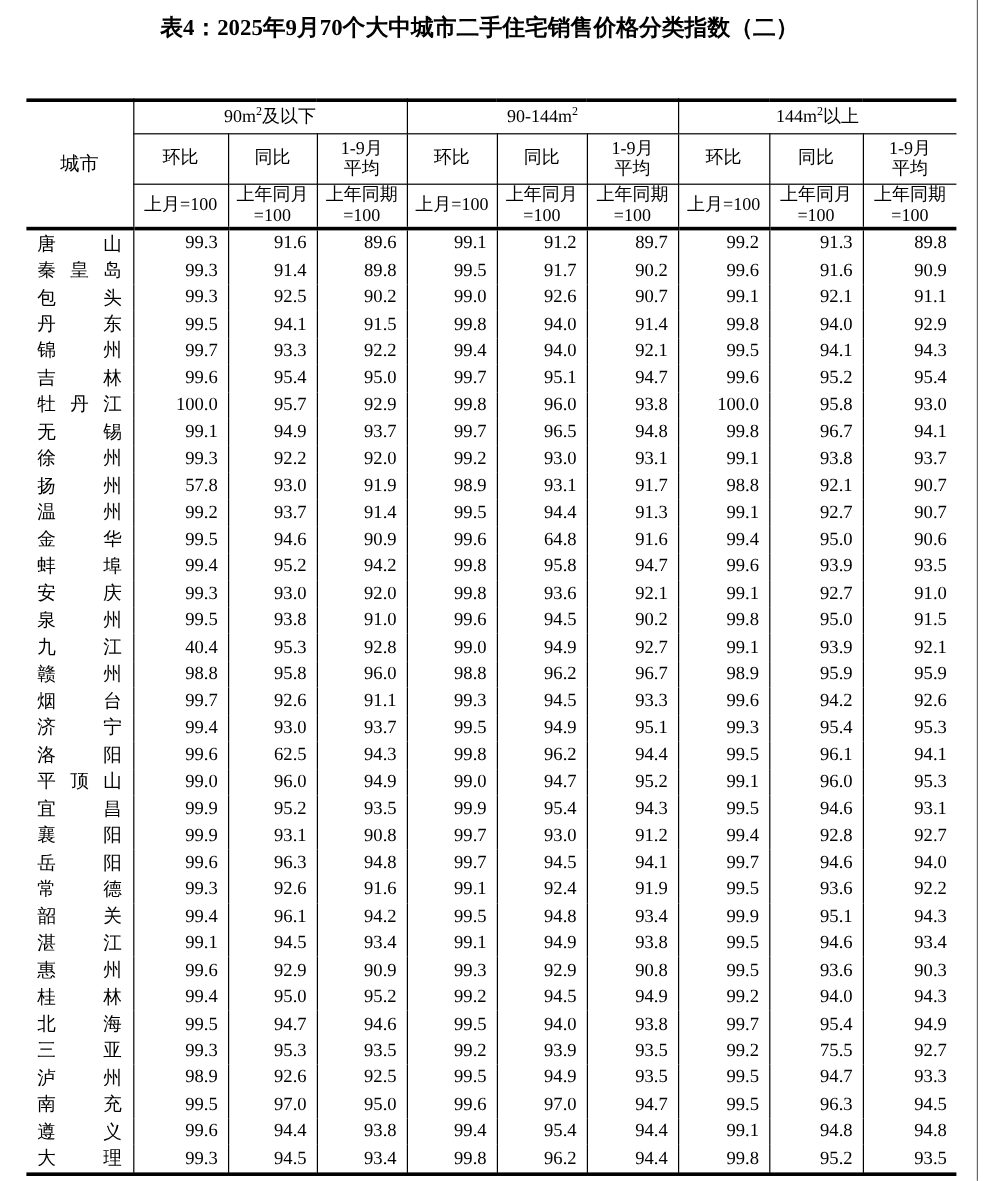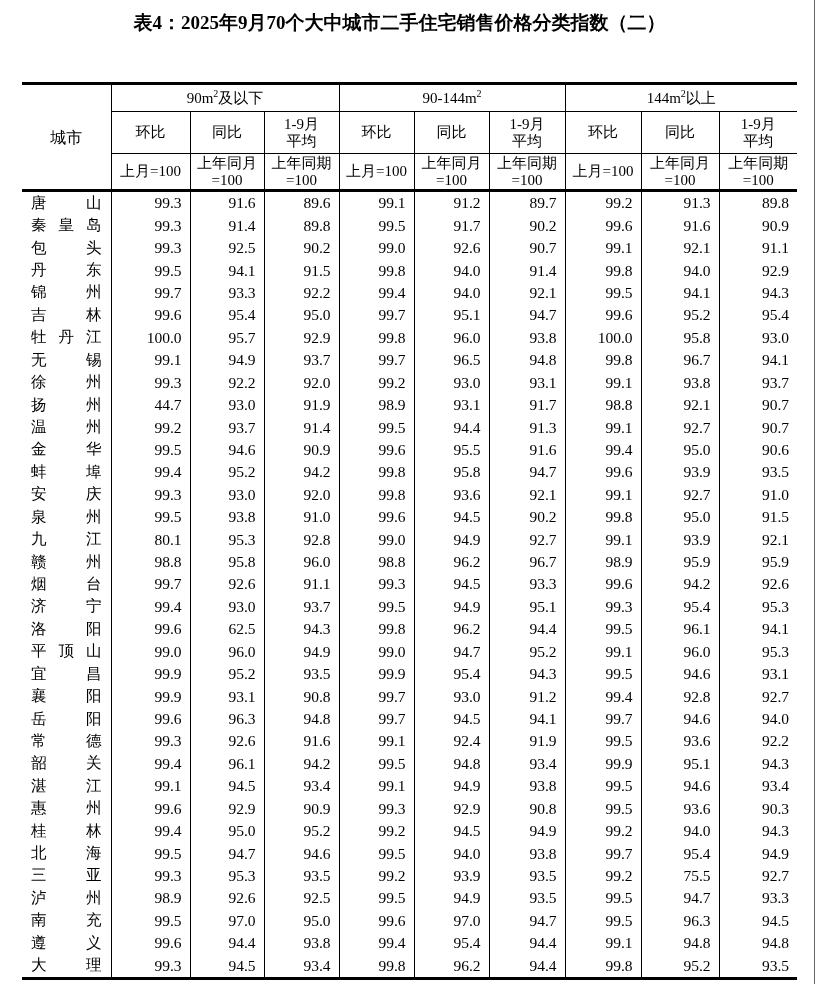--- a/index.html
+++ b/index.html
@@ -256,21 +256,21 @@
         <td class="num">93.8</td>
         <td class="num">93.7</td>
       </tr>
       <tr>
         <td class="city-td">
           <div class="city">
             <span>扬</span>
             <span>州</span>
           </div>
         </td>
-        <td class="num">44.7</td>
+        <td class="num">57.8</td>
         <td class="num">93.0</td>
         <td class="num">91.9</td>
         <td class="num">98.9</td>
         <td class="num">93.1</td>
         <td class="num">91.7</td>
         <td class="num">98.8</td>
         <td class="num">92.1</td>
         <td class="num">90.7</td>
       </tr>
       <tr>
@@ -294,21 +294,21 @@
         <td class="city-td">
           <div class="city">
             <span>金</span>
             <span>华</span>
           </div>
         </td>
         <td class="num">99.5</td>
         <td class="num">94.6</td>
         <td class="num">90.9</td>
         <td class="num">99.6</td>
-        <td class="num">95.5</td>
+        <td class="num">64.8</td>
         <td class="num">91.6</td>
         <td class="num">99.4</td>
         <td class="num">95.0</td>
         <td class="num">90.6</td>
       </tr>
       <tr>
         <td class="city-td">
           <div class="city">
             <span>蚌</span>
             <span>埠</span>
@@ -358,21 +358,21 @@
         <td class="num">95.0</td>
         <td class="num">91.5</td>
       </tr>
       <tr>
         <td class="city-td">
           <div class="city">
             <span>九</span>
             <span>江</span>
           </div>
         </td>
-        <td class="num">80.1</td>
+        <td class="num">40.4</td>
         <td class="num">95.3</td>
         <td class="num">92.8</td>
         <td class="num">99.0</td>
         <td class="num">94.9</td>
         <td class="num">92.7</td>
         <td class="num">99.1</td>
         <td class="num">93.9</td>
         <td class="num">92.1</td>
       </tr>
       <tr>

